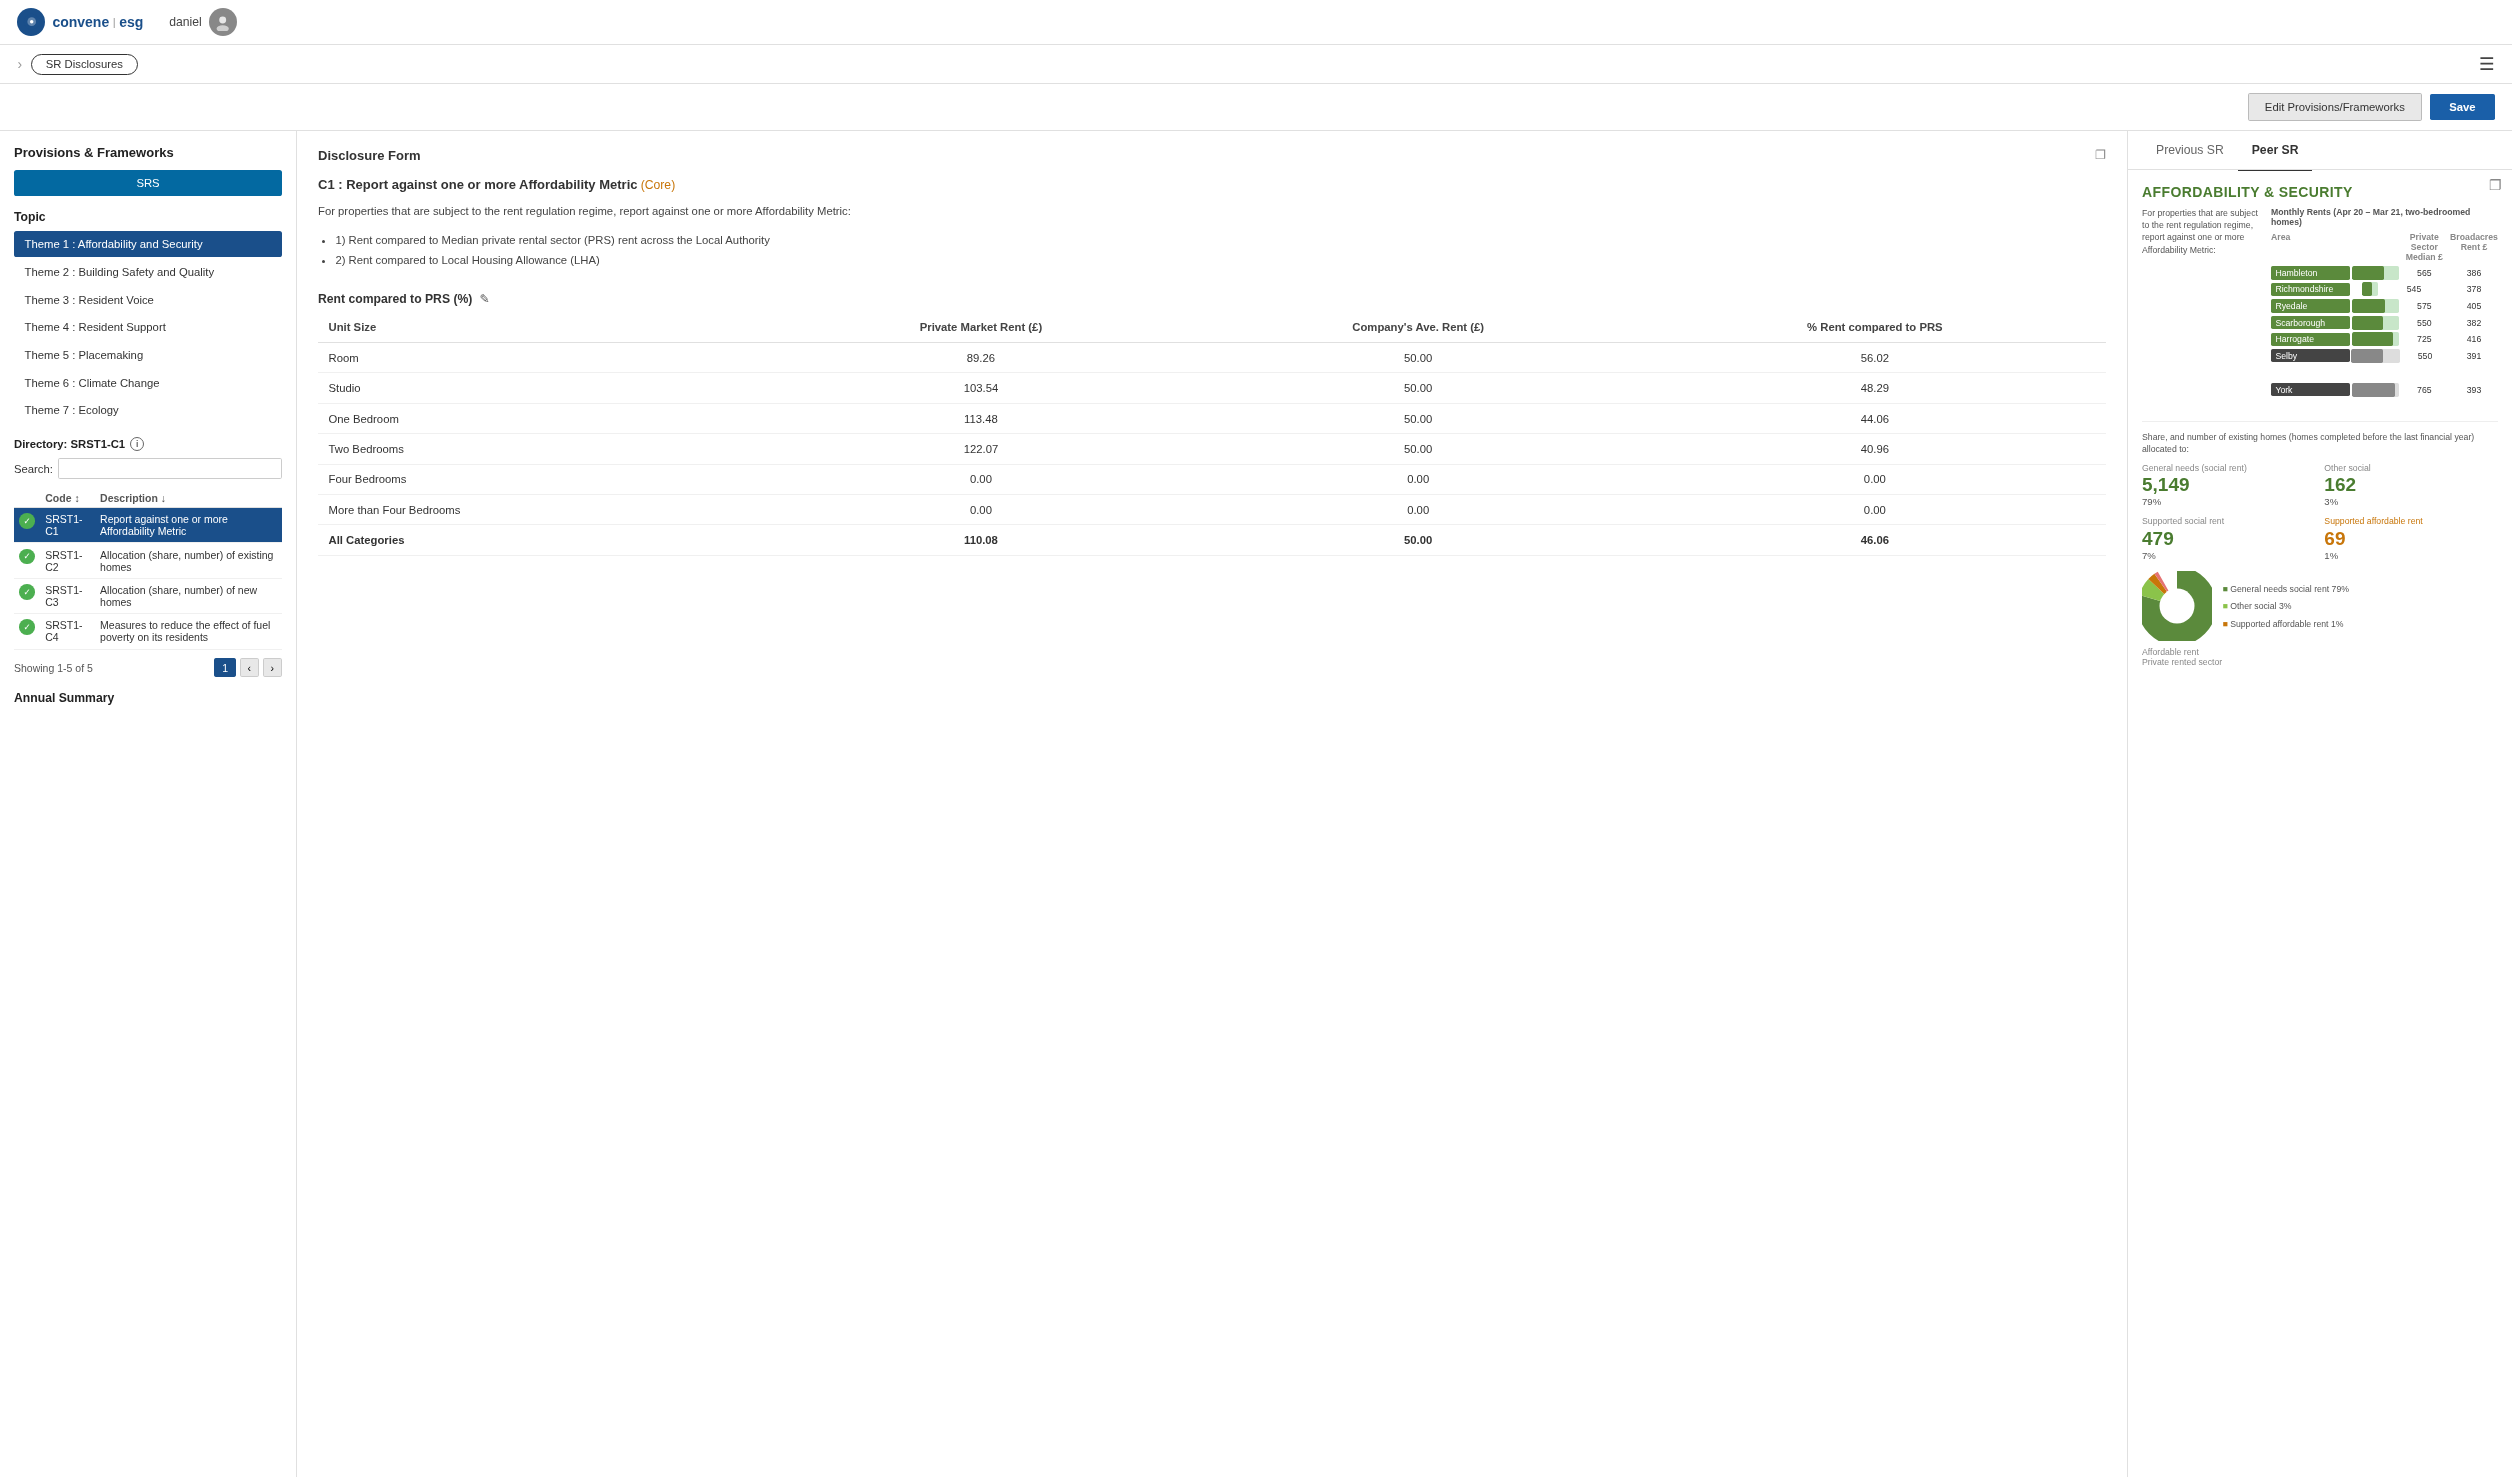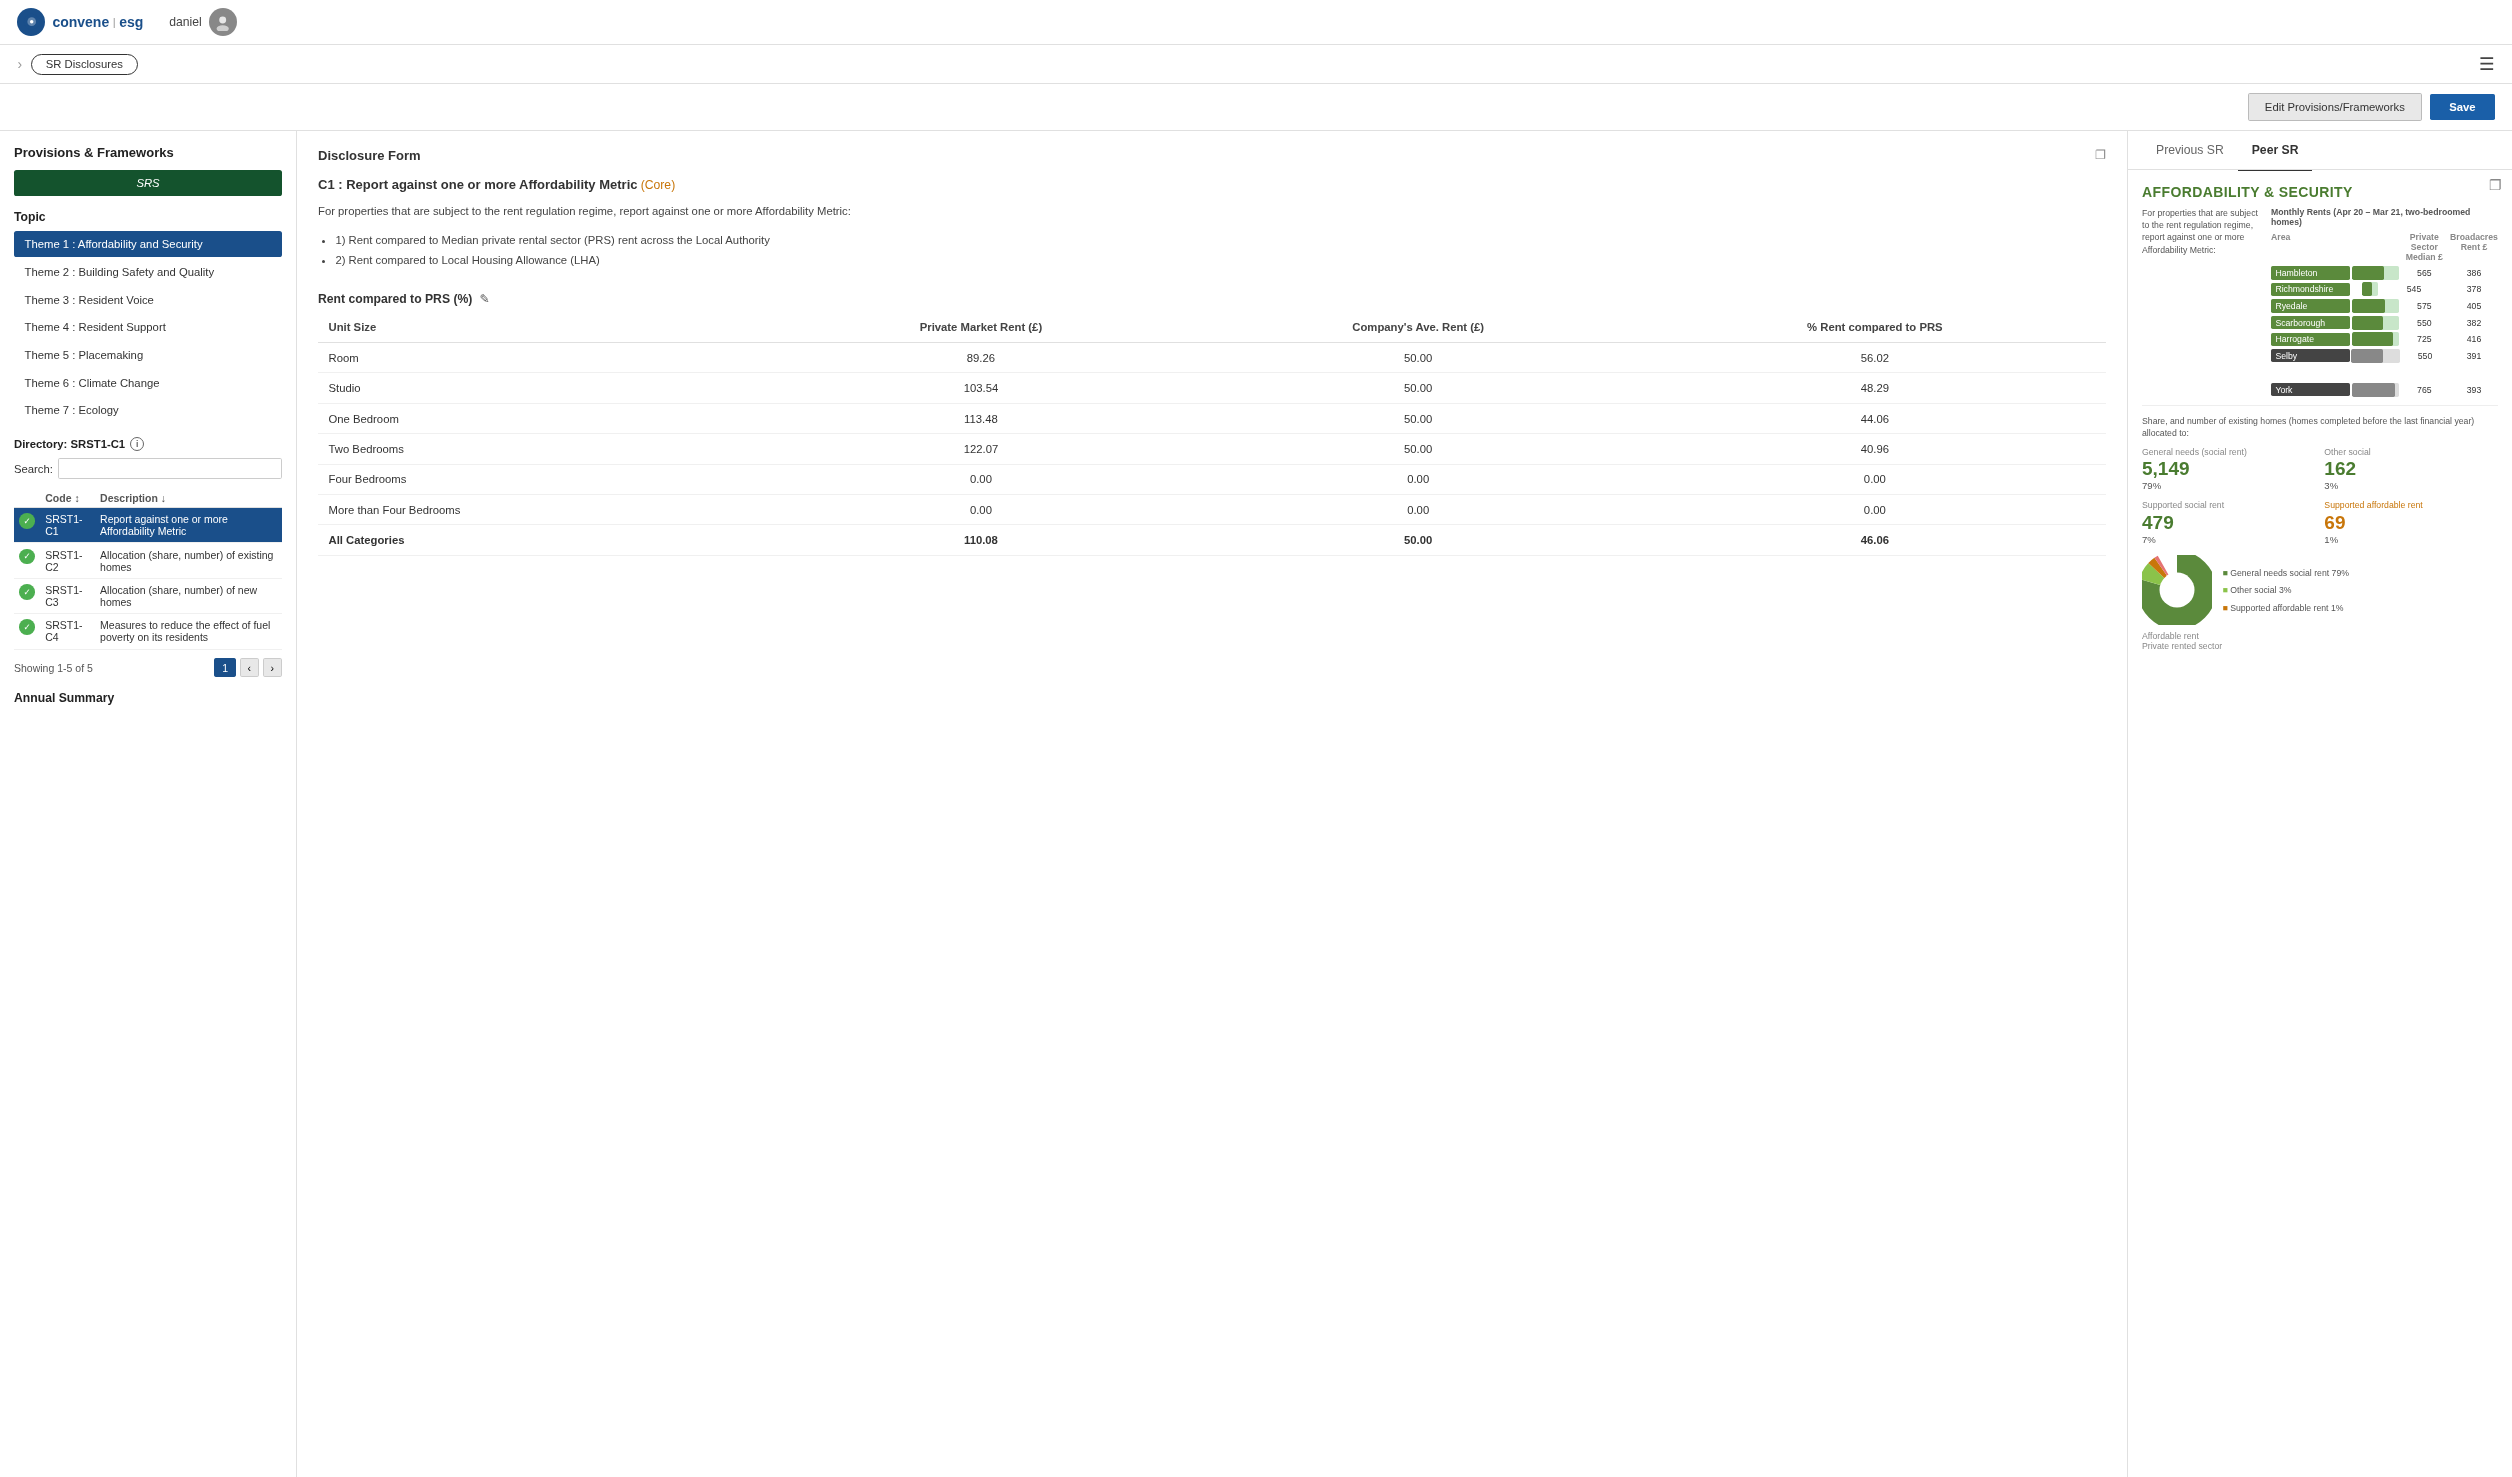--- a/index.html
+++ b/index.html
@@ -49,22 +49,22 @@
       font-size: 11.3px; cursor: pointer; border-radius: 1.7px; color: #fff; font-weight: 600;
     }
 
     
     .main-layout { display: flex; height: calc(100vh - 119px); overflow: hidden; }
 
     
     .left-panel { width: 297px; min-width: 297px; background: #fff; border-right: 0.9px solid #e0e0e0; overflow-y: auto; padding: 14px; }
     .panel-section-title { font-size: 13px; font-weight: 700; color: #222; margin-bottom: 10.5px; }
     .framework-item {
-      background: #14532d; color: #fff; text-align: center;
-      padding: 7px; border-radius: 2.6px; font-size: 11.3px; margin-bottom: 8px; font-style: italic;
+      background: #0369a1; color: #fff; text-align: center;
+      padding: 7px; border-radius: 2.6px; font-size: 11.3px; margin-bottom: 8px;
     }
     .topic-section { margin-top: 14px; }
     .topic-title { font-size: 12.2px; font-weight: 700; color: #222; margin-bottom: 7px; }
     .topic-item {
       padding: 7px 10.5px; font-size: 11.3px; cursor: pointer; color: #333;
       border-radius: 2.6px; margin-bottom: 1.7px;
     }
     .topic-item.active { background: #1a4f8a; color: #fff; }
 
     .directory-section { margin-top: 14px; }
@@ -372,21 +372,21 @@
             <span style="font-size:8.7px;text-align:center;">416</span>
           </div>
           <div style="display:grid;grid-template-columns:79px 1fr 48px 48px;gap:1px;align-items:center;margin-bottom:20px;">
             <span style="font-size:8.7px;background:#444;color:#fff;padding:1.7px 4.4px;border-radius:1.7px;">Selby</span>
             <div style="position:relative;height:14px;background:#ddd;border-radius:1.7px;overflow:hidden;">
                 <div style="height:100%;width:66%;background:#888;border-radius:1.7px;"></div>
               </div>
             <span style="font-size:8.7px;text-align:center;">550</span>
             <span style="font-size:8.7px;text-align:center;">391</span>
           </div>
-          <div style="display:grid;grid-template-columns:79px 1fr 48px 48px;gap:1.7px;align-items:center;margin-bottom:0;">
+          <div style="display:grid;grid-template-columns:79px 1fr 48px 48px;gap:1.7px;align-items:center;margin-bottom:16px;">
             <span style="font-size:8.7px;background:#444;color:#fff;padding:1.7px 4.4px;border-radius:1.7px;">York</span>
             <div style="position:relative;height:14px;background:#ddd;border-radius:1.7px;overflow:hidden;">
                 <div style="height:100%;width:92%;background:#888;border-radius:1.7px;"></div>
               </div>
             <span style="font-size:8.7px;text-align:center;">765</span>
             <span style="font-size:8.7px;text-align:center;">393</span>
           </div>
         </div>
       </div>
 

